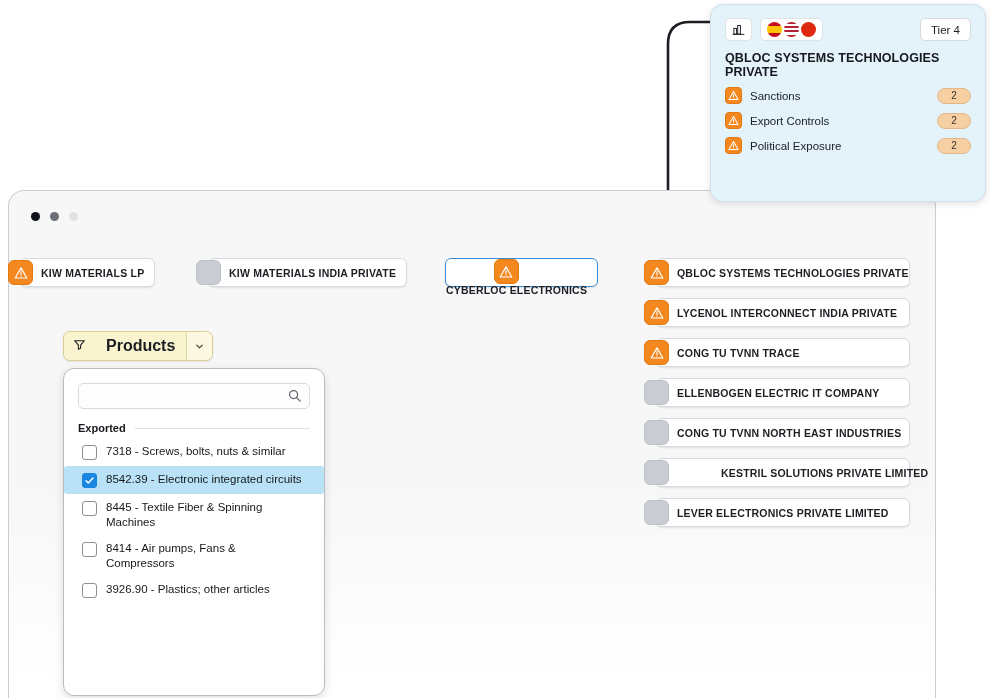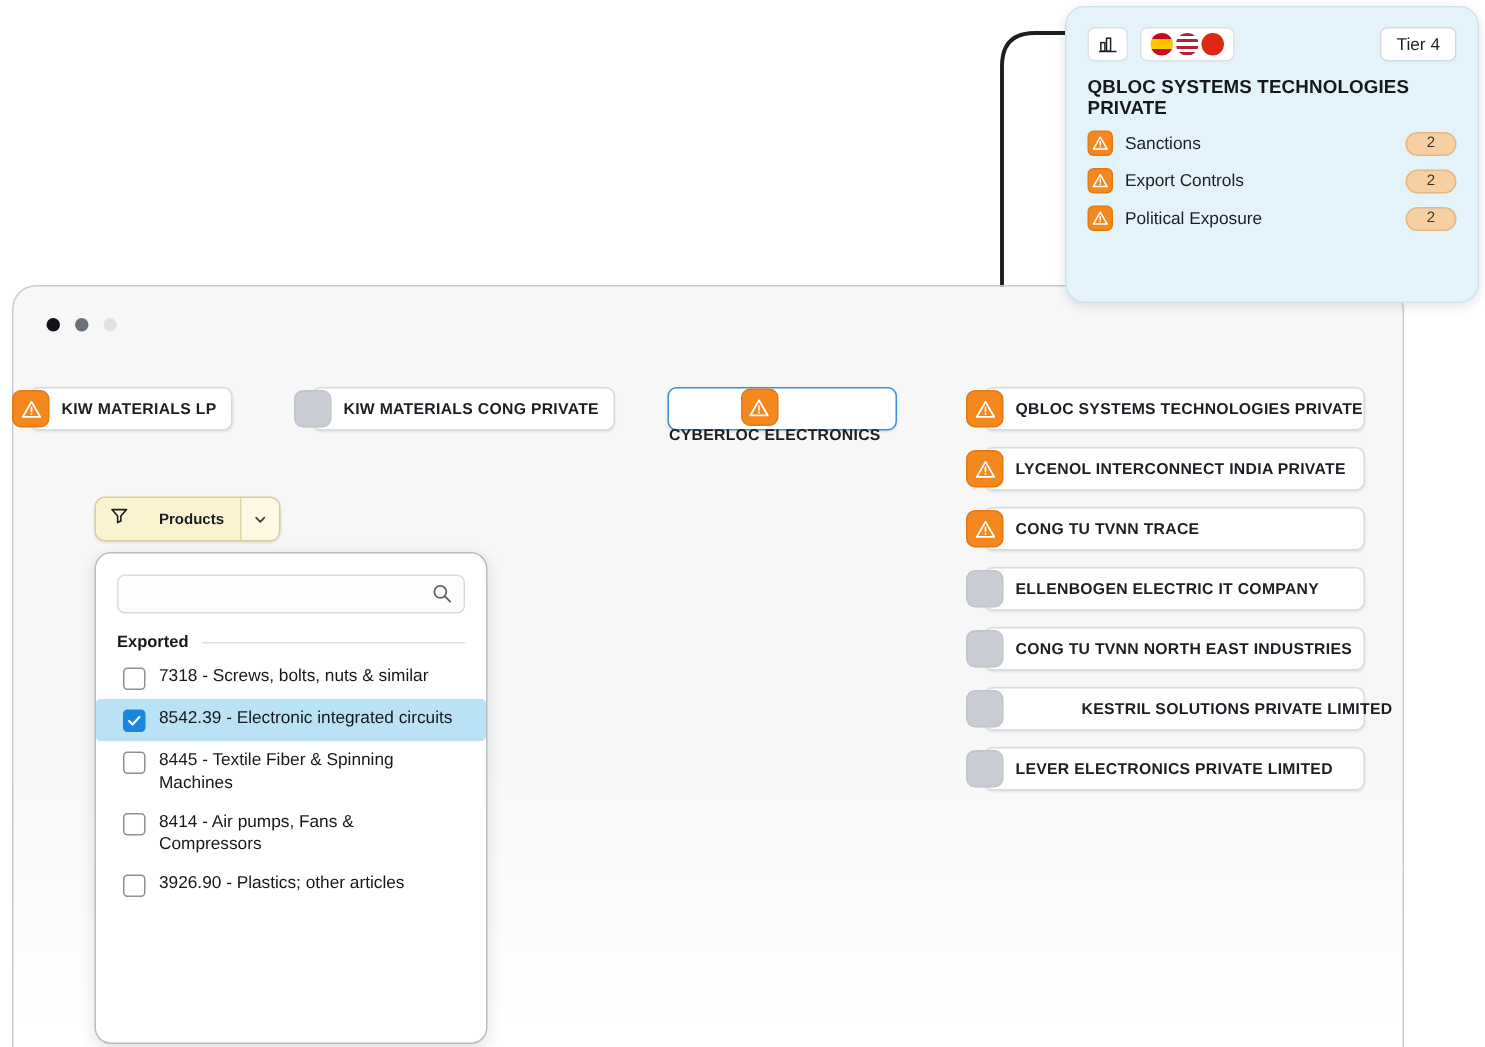--- a/index.html
+++ b/index.html
@@ -48,21 +48,21 @@
   .node.selected{ border:1.5px solid #3c8fd6; }
 
   
   .filter-btn{
     position:absolute; left:63px; top:331px; height:30px;
     display:flex; align-items:stretch;
     border:1px solid #d8cf97; border-radius:7px; overflow:hidden;
     background:#faf3cf; box-shadow:0 1px 2px rgba(16,20,28,.10);
   }
   .filter-main{ display:flex;align-items:center;gap:6px;padding:0 11px 0 9px; background:#faf3cf; }
-  .filter-main .lbl{ font-size:10px;font-weight:700;color:#1b1f24;padding-left:14px; }
+  .filter-main .lbl{ font-size:16px;font-weight:700;color:#1b1f24;padding-left:14px; }
   .filter-caret{
     width:26px; display:flex;align-items:center;justify-content:center;
     border-left:1px solid #ddd6a6; background:#fcf8e2;
   }
 
   
   .dropdown{
     position:absolute; left:63px; top:368px; width:262px; height:328px;
     background:#ffffff; border:1px solid #b9bdc3; border-radius:11px;
     box-shadow:0 3px 10px rgba(16,20,28,.13);
@@ -160,21 +160,21 @@
           <path d="M12 3.2 22 20.5H2z" fill="none" stroke="#fff" stroke-width="2" stroke-linejoin="round"></path>
           <path d="M12 9.6v4.6" stroke="#fff" stroke-width="2" stroke-linecap="round"></path>
           <circle cx="12" cy="17.1" r="1.1" fill="#fff"></circle>
         </svg>
     </span>
     <span class="node-label">KIW MATERIALS LP</span>
   </div>
 
   <div class="node" style="left:208px;top:258px;">
     <span class="badge-ico plain"></span>
-    <span class="node-label">KIW MATERIALS CONG PRIVATE</span>
+    <span class="node-label">KIW MATERIALS INDIA PRIVATE</span>
   </div>
 
   <div class="node selected" style="left:445px;top:258px;flex-direction:column;">
     <span class="badge-ico warn">
       <svg width="14" height="14" viewBox="0 0 24 24">
           <path d="M12 3.2 22 20.5H2z" fill="none" stroke="#fff" stroke-width="2" stroke-linejoin="round"></path>
           <path d="M12 9.6v4.6" stroke="#fff" stroke-width="2" stroke-linecap="round"></path>
           <circle cx="12" cy="17.1" r="1.1" fill="#fff"></circle>
         </svg>
     </span>

